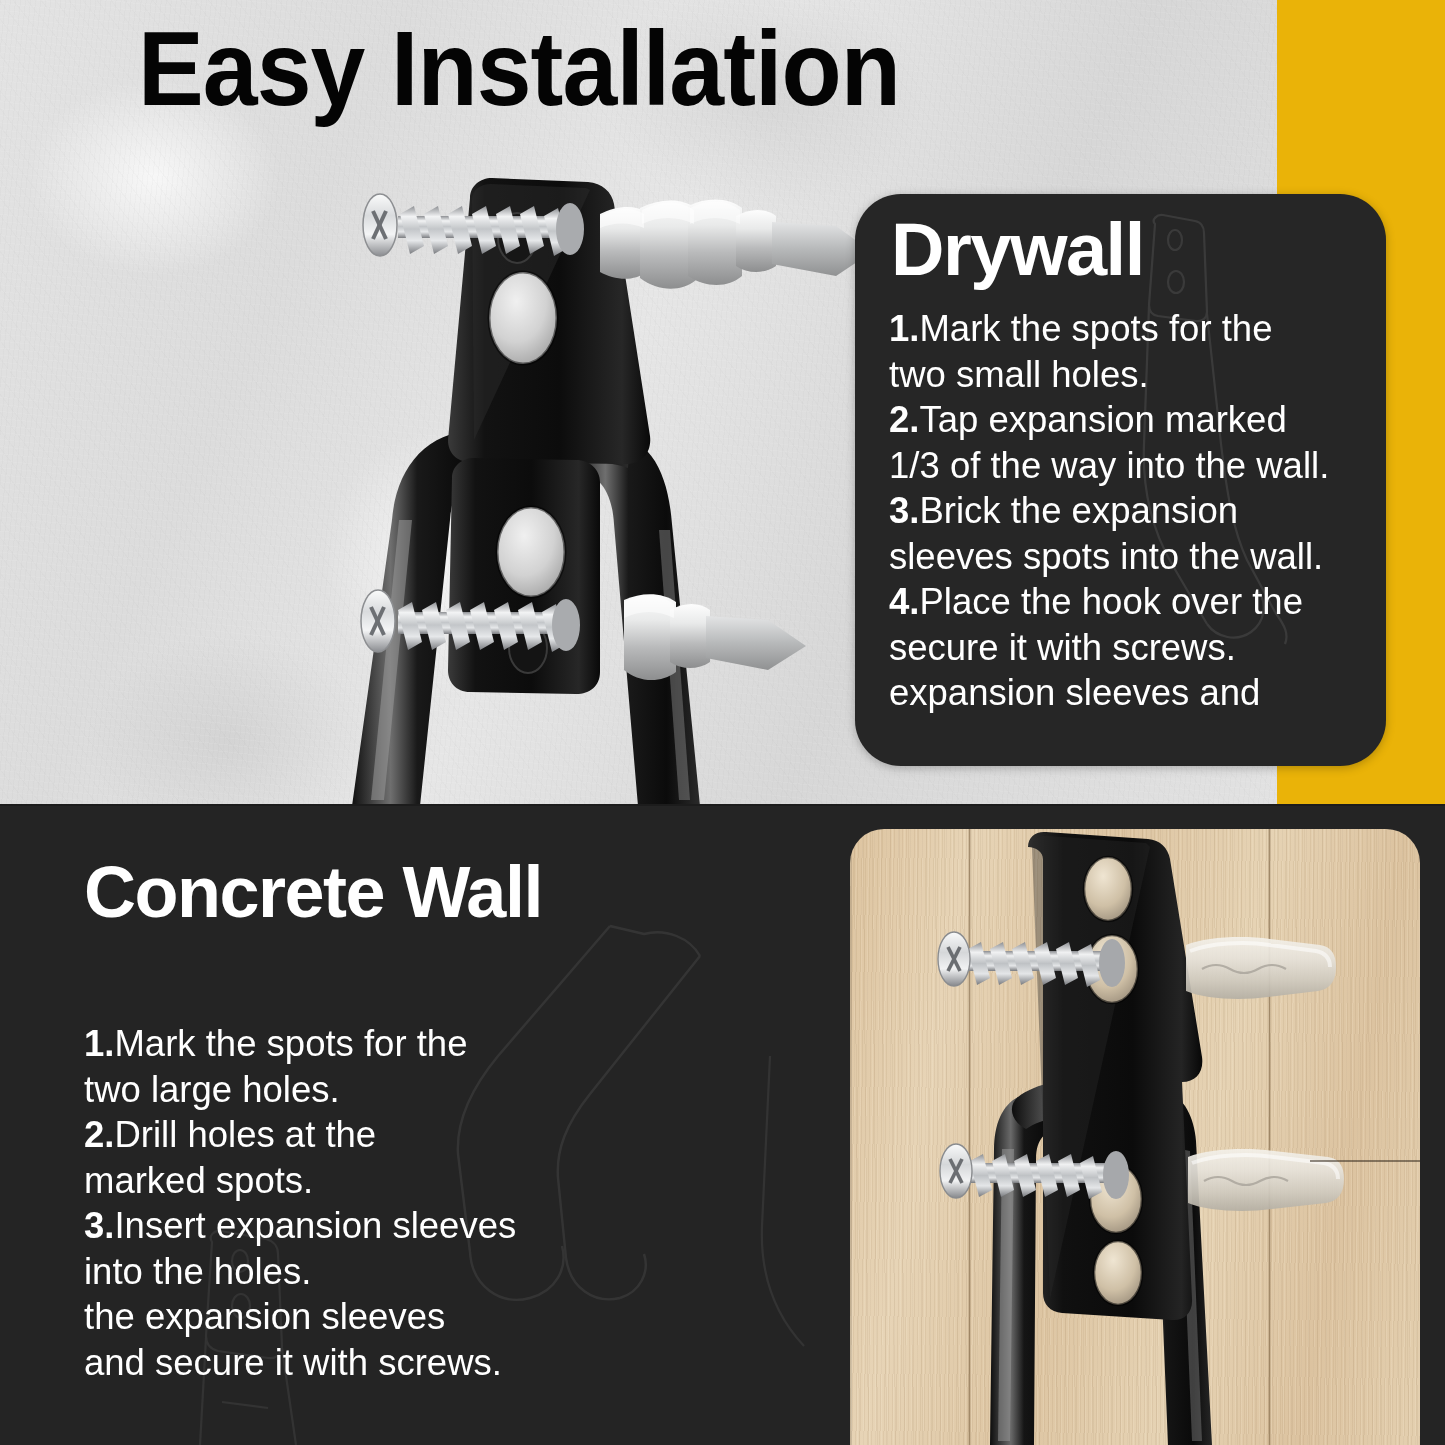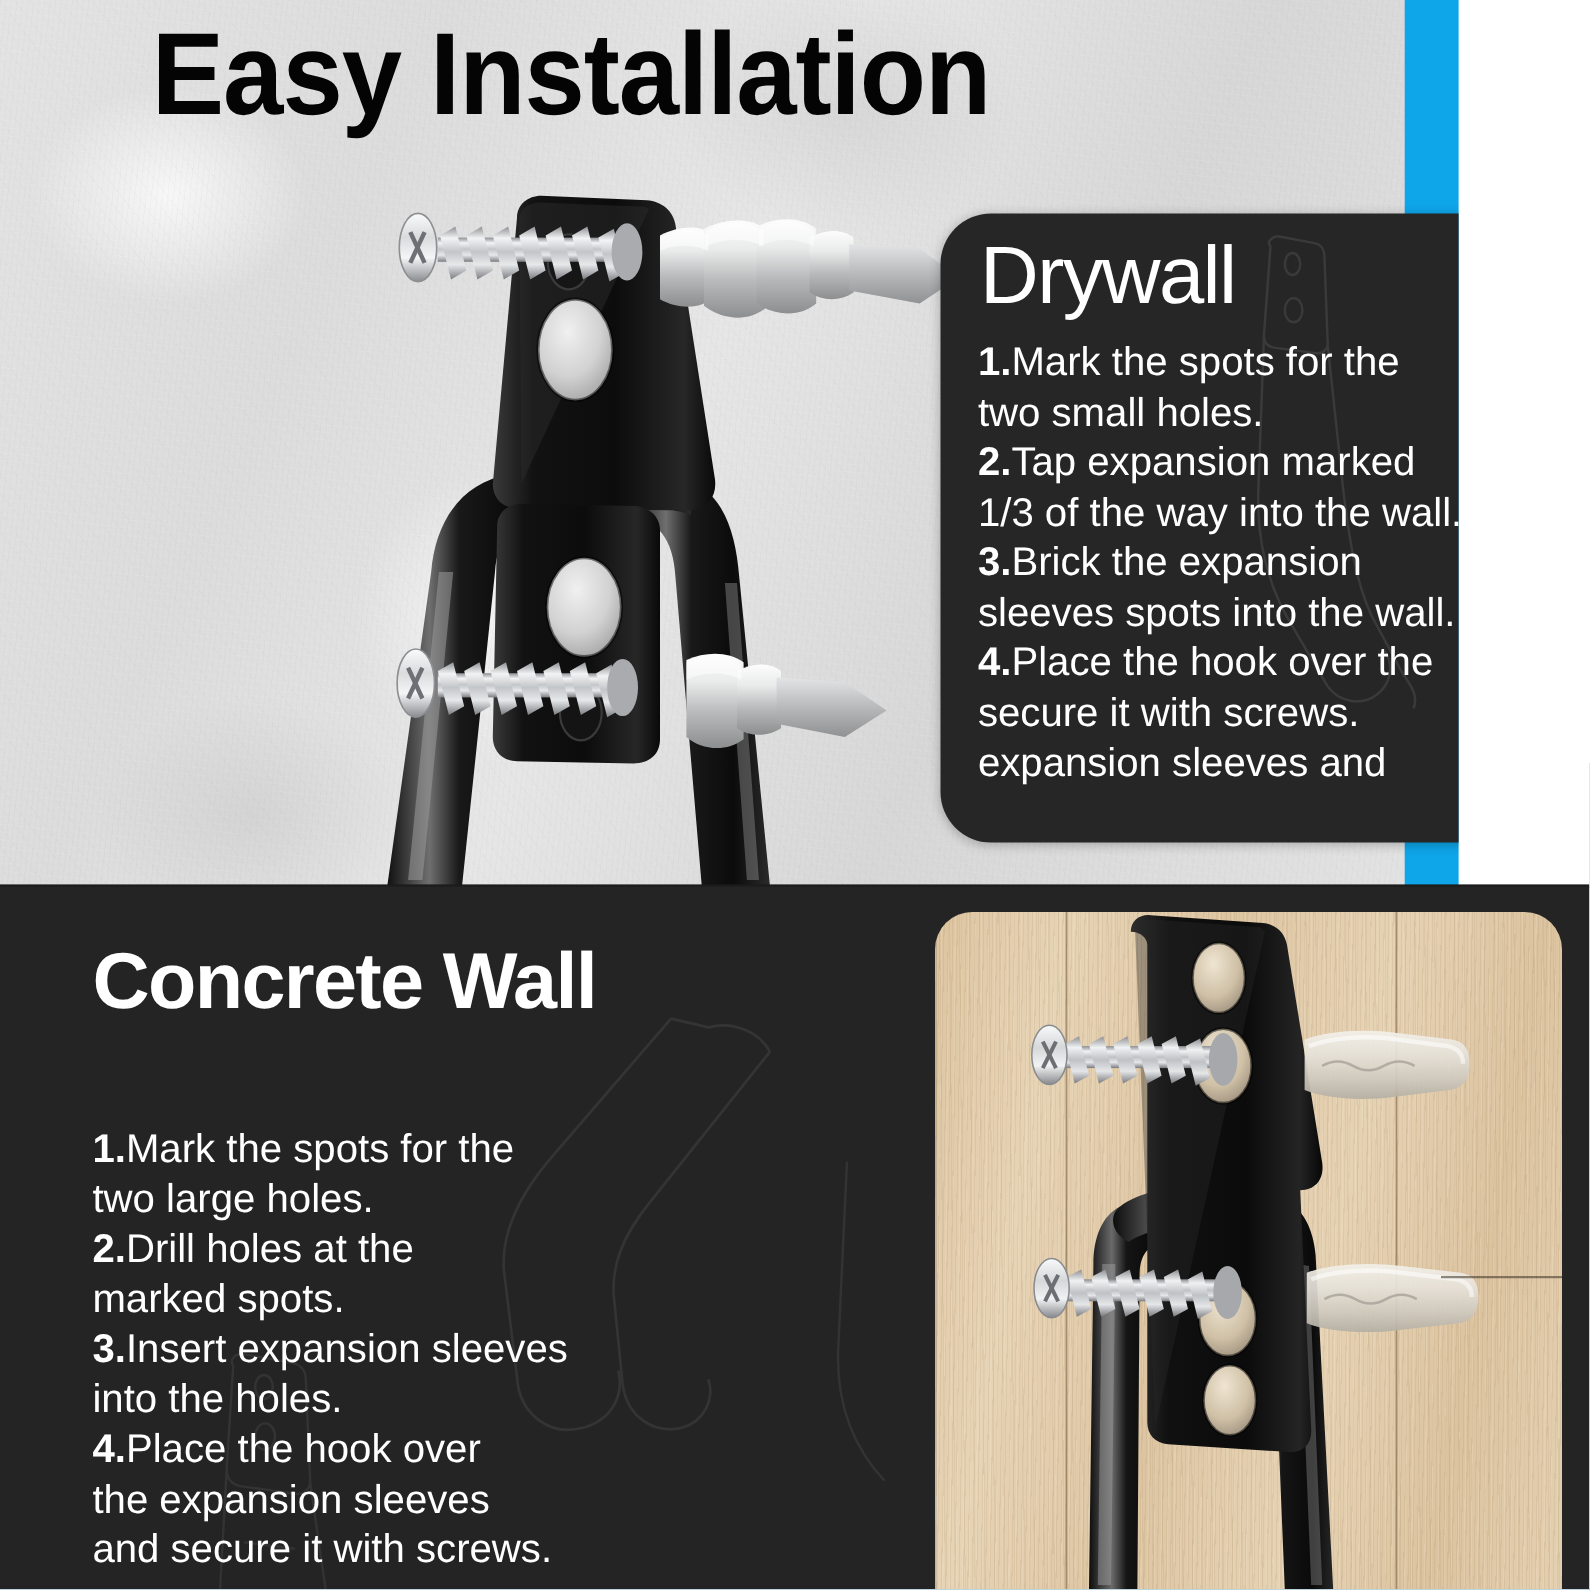--- a/index.html
+++ b/index.html
@@ -2,21 +2,21 @@
 <html><head>
 <meta charset="utf-8">
 <style>
   * { margin:0; padding:0; box-sizing:border-box; }
   html,body { width:1445px; height:1445px; overflow:hidden; background:#fff; }
   body { font-family:"Liberation Sans", sans-serif; }
 
   #canvas { position:relative; width:1445px; height:1445px; background:#ffffff; overflow:hidden; }
 
   
-  .top-section { position:absolute; left:0; top:0; width:1326px; height:806px; background:#0ea5e9; overflow:hidden; }
+  .top-section { position:absolute; left:0; top:0; width:1445px; height:806px; background:#eab308; overflow:hidden; }
 
   .concrete-bg {
     position:absolute; left:0; top:0; width:1277px; height:806px;
     background:
       radial-gradient(ellipse 180px 140px at 12% 22%, rgba(255,255,255,.75), rgba(255,255,255,0) 70%),
       radial-gradient(ellipse 220px 160px at 60% 12%, rgba(188,188,188,.35), rgba(0,0,0,0) 72%),
       radial-gradient(ellipse 160px 190px at 34% 70%, rgba(255,255,255,.6), rgba(255,255,255,0) 70%),
       radial-gradient(ellipse 260px 170px at 82% 55%, rgba(190,190,190,.3), rgba(0,0,0,0) 72%),
       radial-gradient(ellipse 200px 150px at 18% 92%, rgba(185,185,185,.32), rgba(0,0,0,0) 72%),
       radial-gradient(ellipse 140px 120px at 92% 86%, rgba(255,255,255,.55), rgba(255,255,255,0) 70%),
@@ -43,21 +43,21 @@
 
   
   .panel-drywall {
     position:absolute; left:855px; top:194px; width:531px; height:572px;
     background:#262626; border-radius:46px; overflow:hidden;
     box-shadow:0 2px 10px rgba(0,0,0,.25);
   }
   .panel-wm { position:absolute; inset:0; opacity:.30; }
   .panel-title {
     position:absolute; left:36px; top:16px;
-    font-size:74px; line-height:80px; font-weight:normal; color:#ffffff;
+    font-size:74px; line-height:80px; font-weight:bold; color:#ffffff;
     letter-spacing:-1.5px;
   }
   .panel-steps {
     position:absolute; left:34px; top:112px; width:480px;
     font-size:36.5px; line-height:45.5px; color:#ffffff; font-weight:500;
   }
   .panel-steps .ln { white-space:nowrap; }
   .panel-steps b { font-weight:bold; }
 
   
@@ -325,21 +325,20 @@
       </div>
       <div>
         <div class="ln"><b>2.</b><span>Drill holes at the</span></div>
         <div class="ln">marked spots.</div>
       </div>
       <div>
         <div class="ln"><b>3.</b><span>Insert expansion sleeves</span></div>
         <div class="ln">into the holes.</div>
       </div>
       <div>
-        <div class="ln"><b>4.</b><span>Place the hook over</span></div>
         <div class="ln">the expansion sleeves</div>
         <div class="ln">and secure it with screws.</div>
       </div>
     </div>
 
     <div class="wood-photo">
       <div class="wood-bg"></div>
       <div class="wood-grain"></div>
       <div class="plank-seam" style="left:118px;"></div>
       <div class="plank-seam" style="left:418px;"></div>

